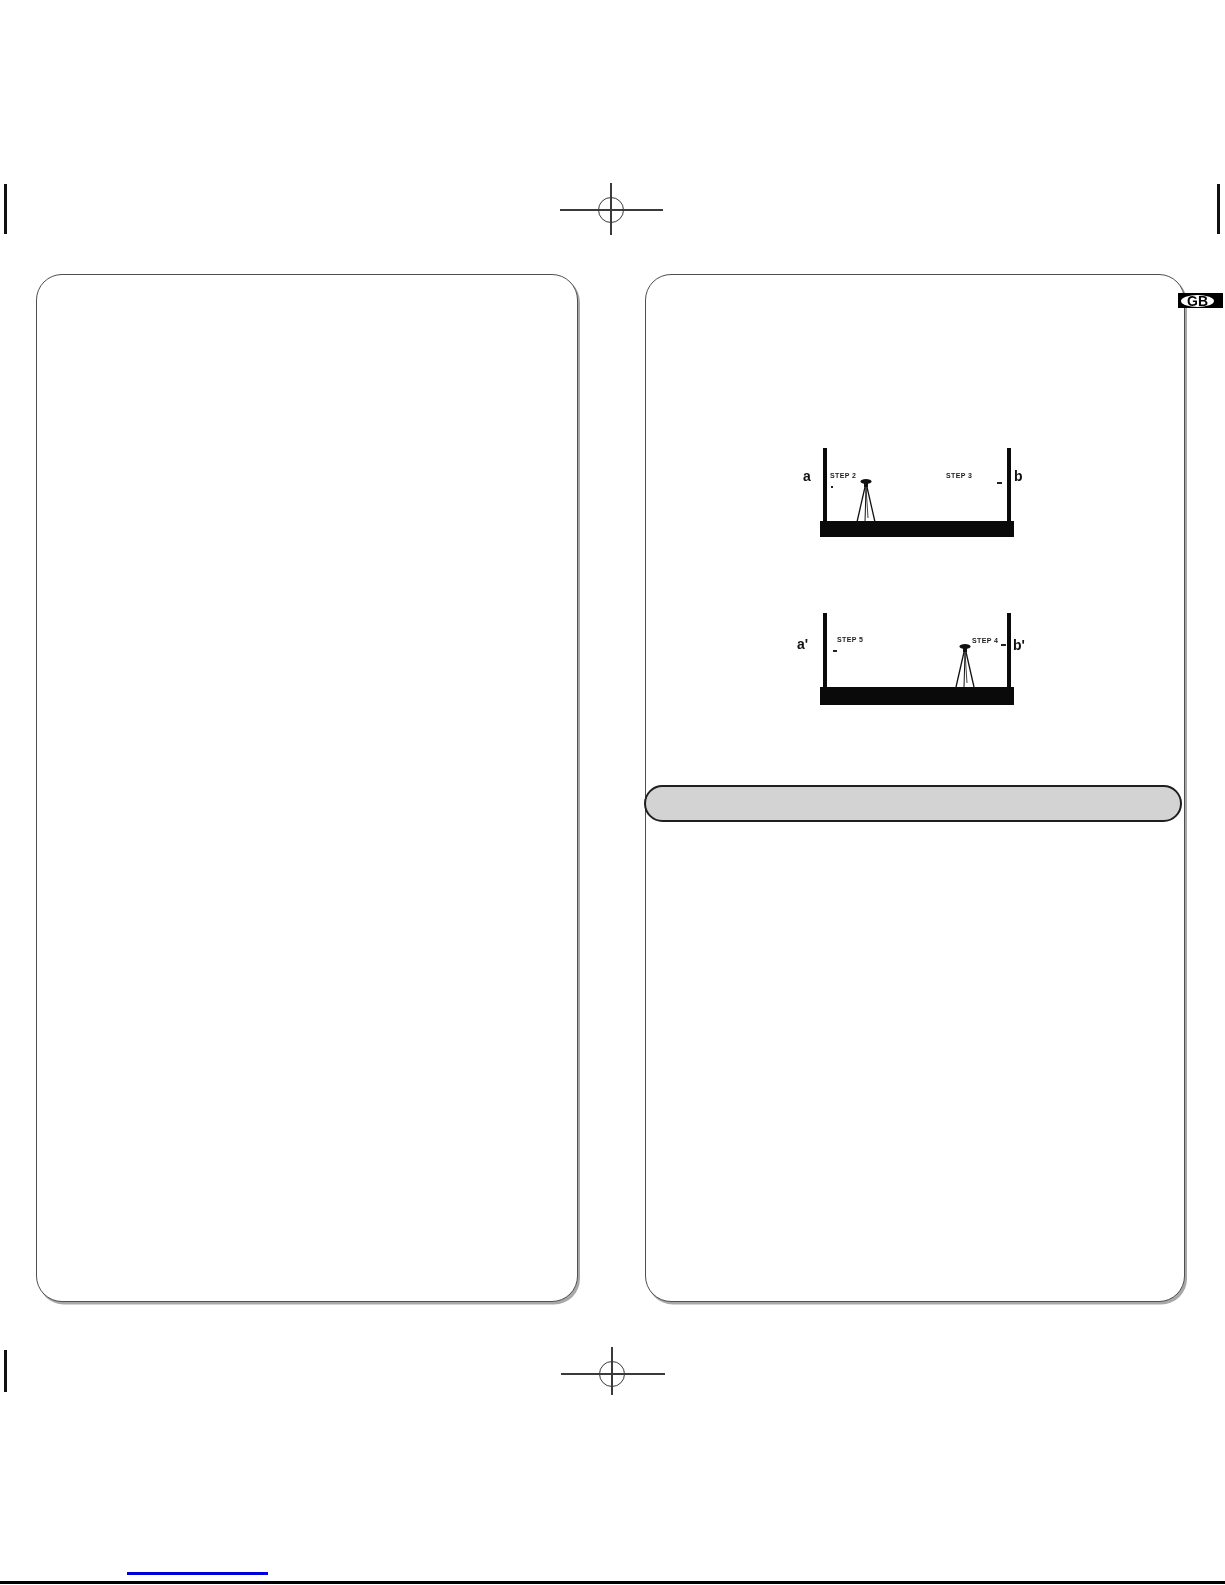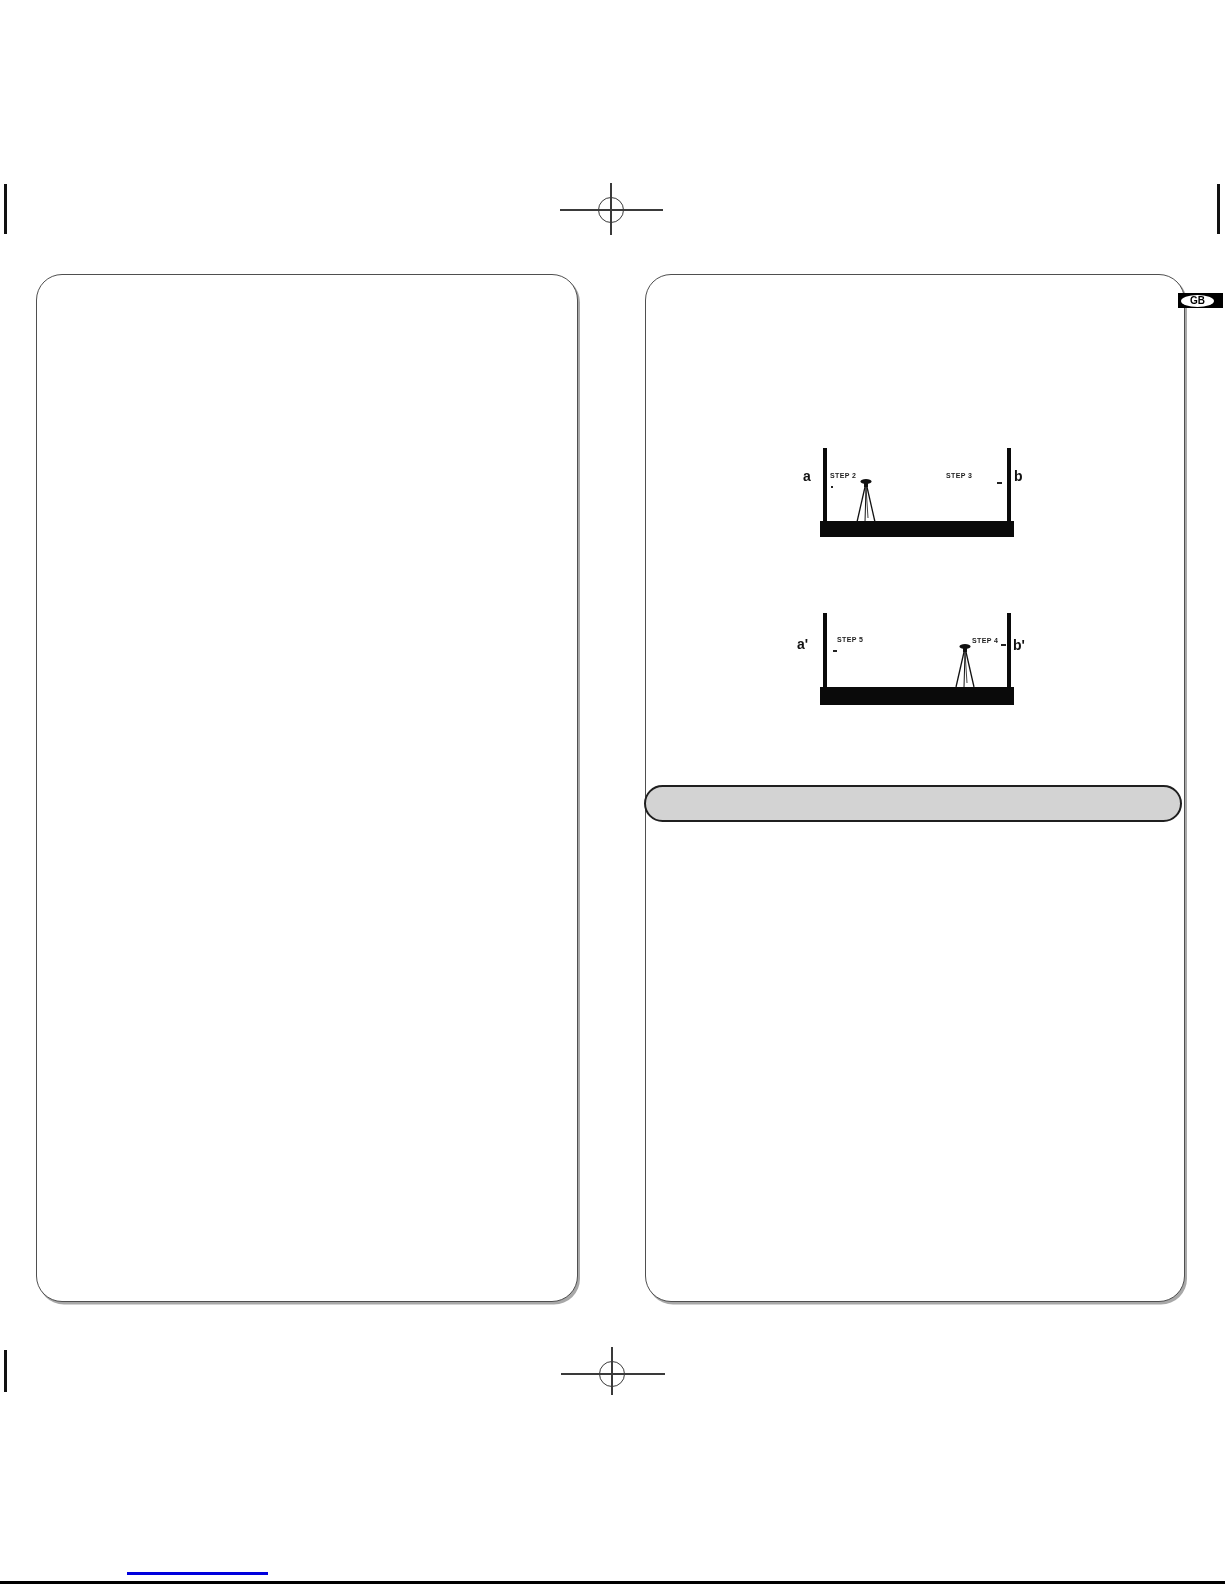--- a/index.html
+++ b/index.html
@@ -37,21 +37,21 @@
     width: 45px; height: 15px;
     background: #000; z-index: 5;
   }
   .lang-badge .oval {
     position: absolute; left: 3px; top: 1.5px;
     width: 33px; height: 12px;
     background: #fff; border-radius: 50%;
     display: flex; align-items: center; justify-content: center;
   }
   .lang-badge .oval span {
-    font-size: 10px; font-weight: bold; color: #000;
+    font-size: 14px; font-weight: bold; color: #000;
     letter-spacing: 0px; line-height: 12px;
   }
   
   .section-bar {
     position: absolute; left: 644px; top: 785px;
     width: 538px; height: 37px;
     background: #d3d3d3;
     border: 2px solid #1f1f1f;
     border-radius: 19px;
     z-index: 4;

